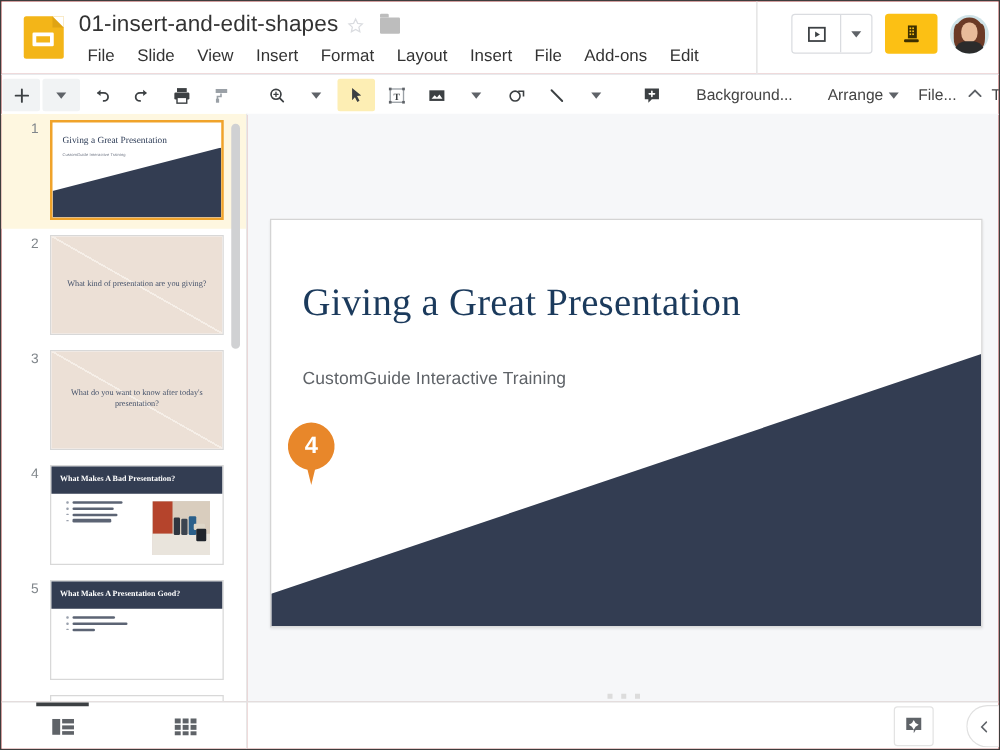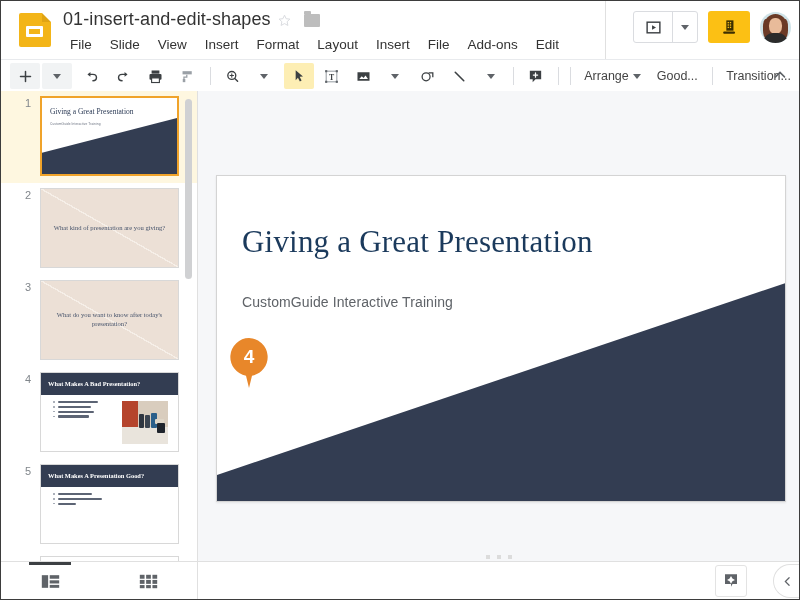--- a/index.html
+++ b/index.html
@@ -362,26 +362,27 @@
 
     <div class="tb-btn">
       <svg width="17" height="17" viewBox="0 0 24 24">
         <path d="M4 4h16v12h-8l-4 4v-4H4z" fill="#3c4043"></path>
         <path d="M12 7v6M9 10h6" stroke="#fff" stroke-width="1.8" stroke-linecap="round"></path>
       </svg>
     </div>
 
     <div class="tb-sep"></div>
 
+    <div class="tb-text">Background...</div>
     <div class="tb-sep"></div>
     <div class="tb-text">
       <span>Arrange</span>
       <span class="caret-dn"></span>
     </div>
-    <div class="tb-text">Good...</div>
+    <div class="tb-text">File...</div>
     <div class="tb-sep"></div>
     <div class="tb-text">Transition...</div>
 
     <div class="tb-collapse">
       <svg width="18" height="18" viewBox="0 0 24 24">
         <path d="M6 14.5l6-6 6 6" fill="none" stroke="#5f6368" stroke-width="2" stroke-linecap="round"></path>
       </svg>
     </div>
   </div>
 

